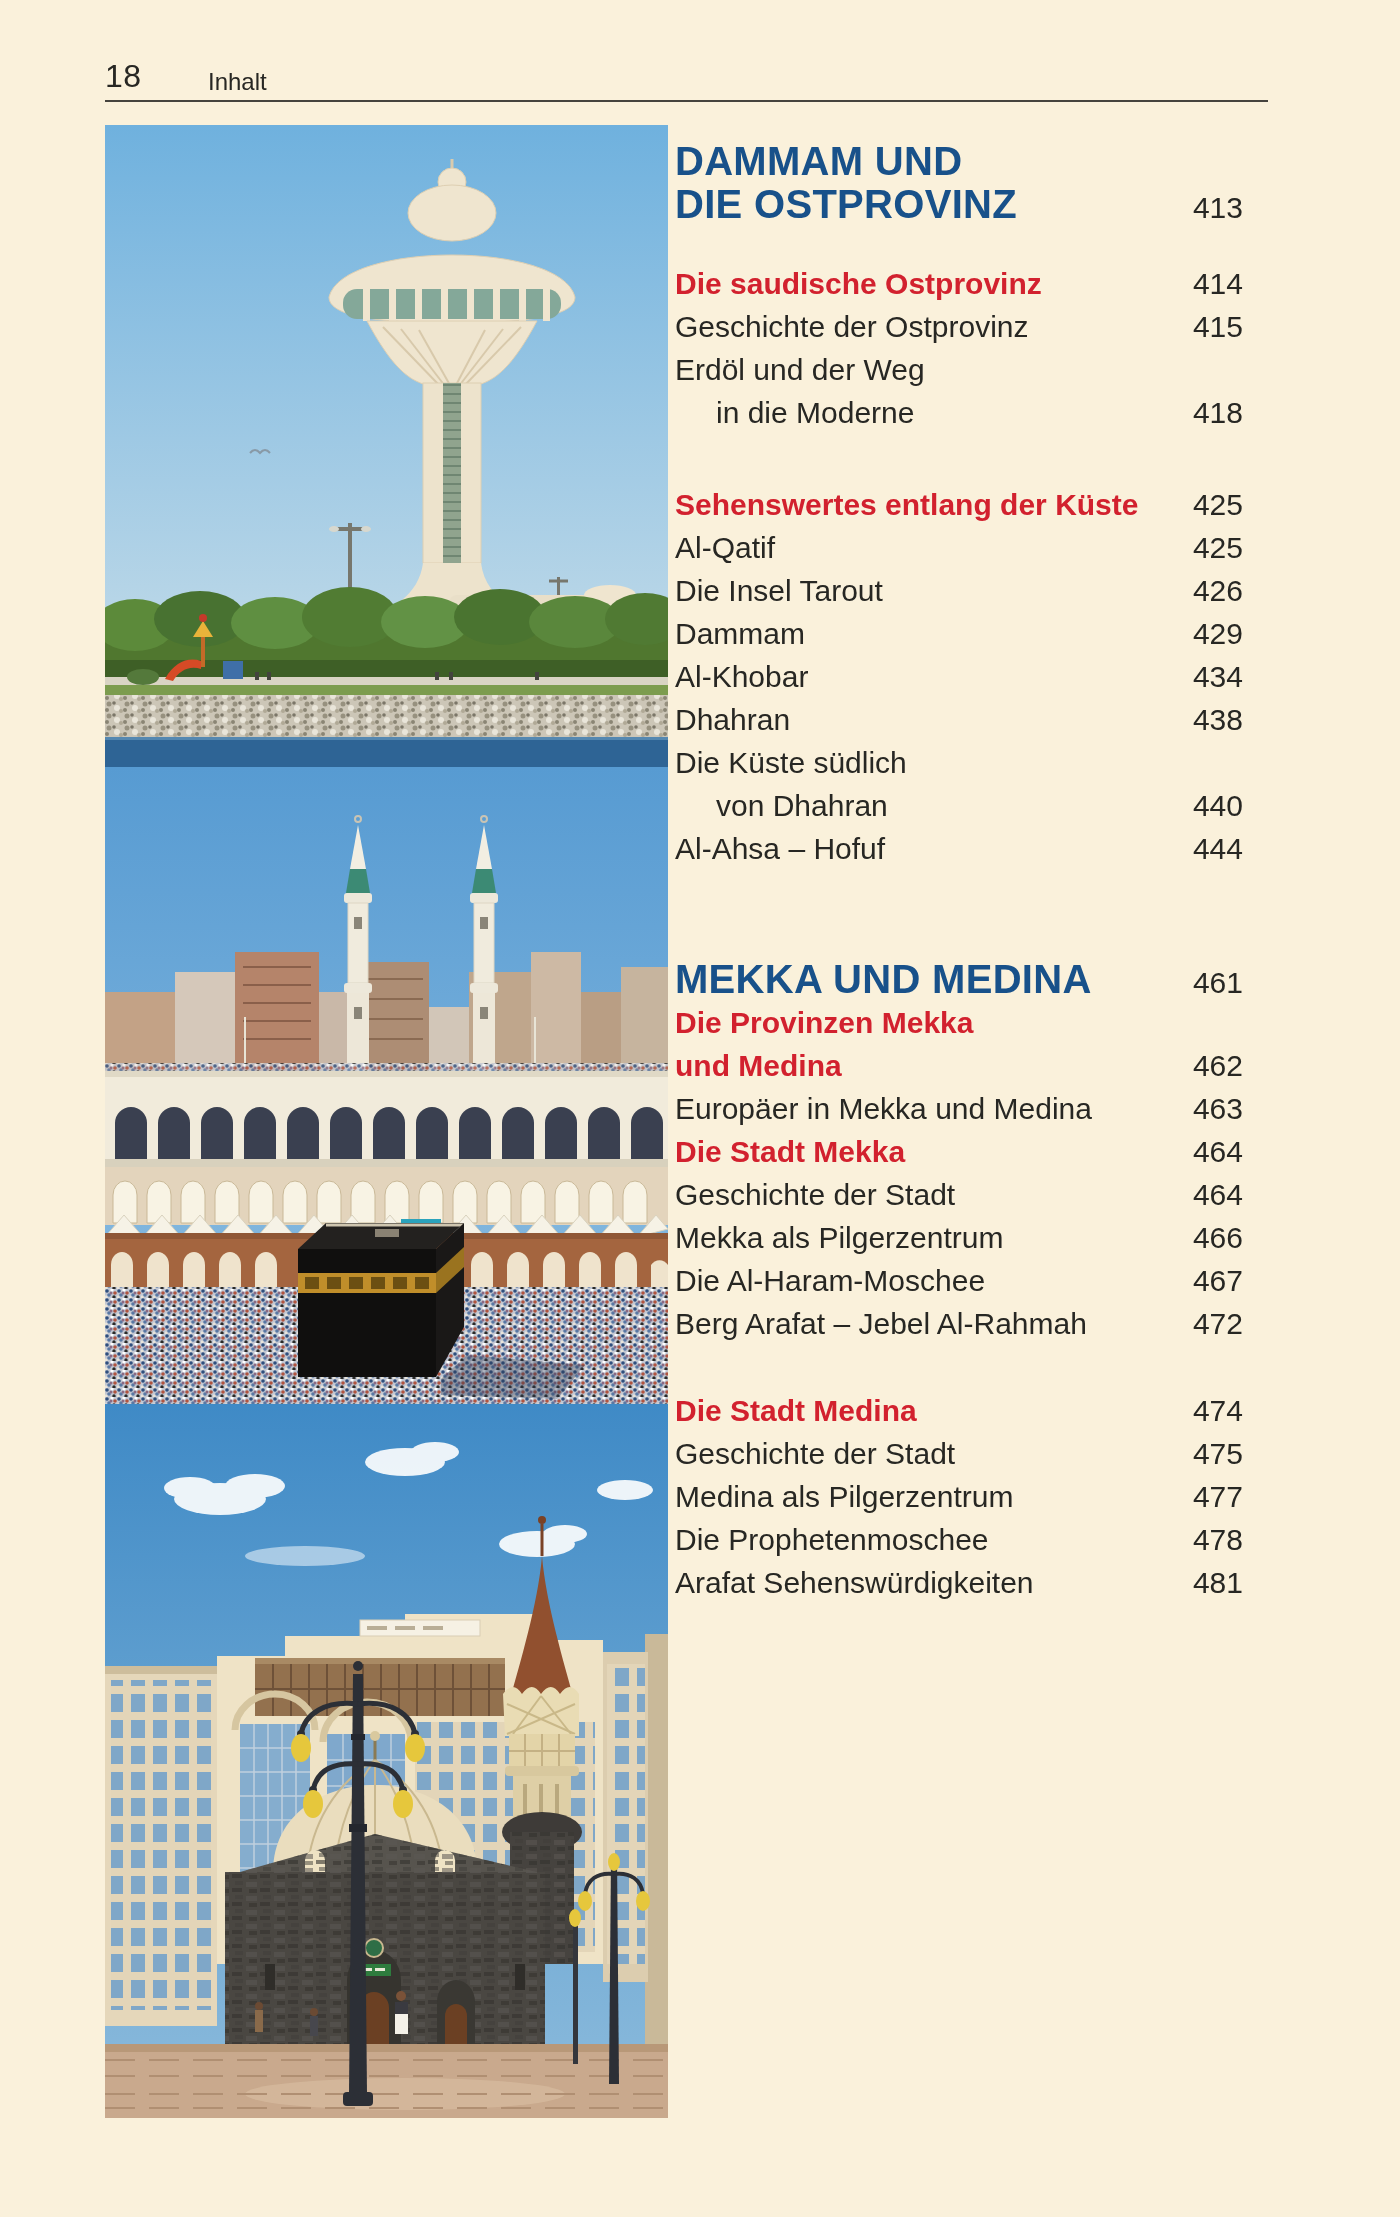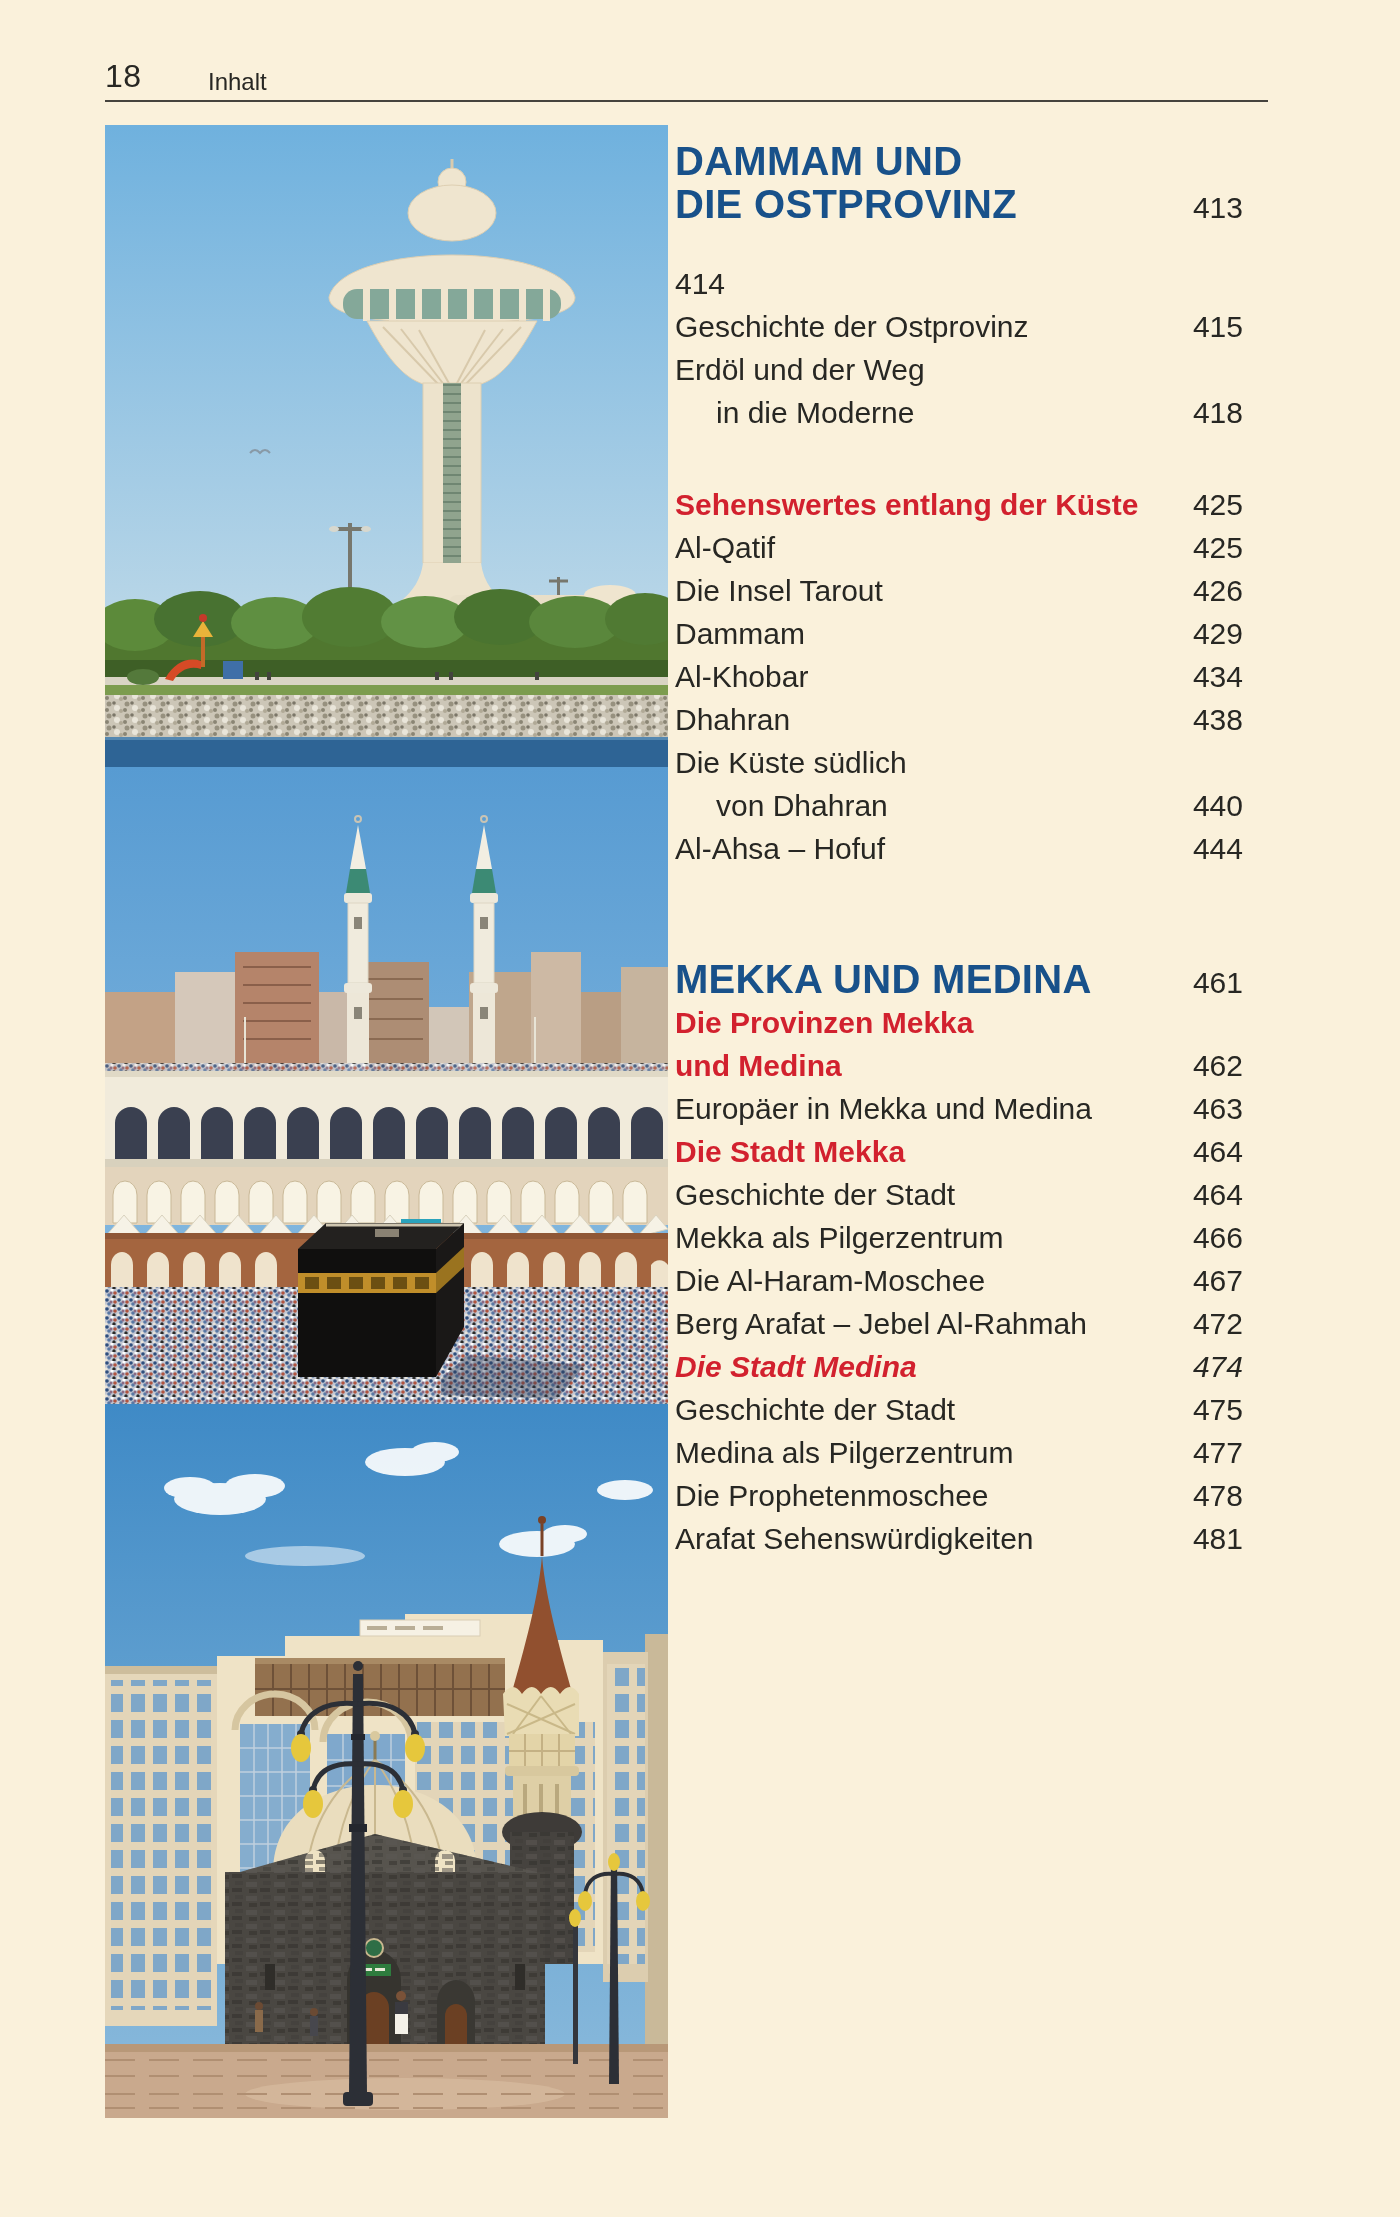--- a/index.html
+++ b/index.html
@@ -535,20 +535,21 @@
 
 <div class="toc">
     <div class="toc-row chapter first">
       <span class="label">DAMMAM UND</span>
     </div>
     <div class="toc-row chapter">
       <span class="label">DIE OSTPROVINZ</span>
       <span class="page">413</span>
     </div>
     <div class="toc-row subhead" style="margin-top: 36px;">
+      <span class="label">Die saudische Ostprovinz</span>
       <span class="page">414</span>
     </div>
     <div class="toc-row">
       <span class="label">Geschichte der Ostprovinz</span>
       <span class="page">415</span>
     </div>
     <div class="toc-row">
       <span class="label">Erdöl und der Weg</span>
     </div>
     <div class="toc-row indent">
@@ -618,21 +619,21 @@
       <span class="page">466</span>
     </div>
     <div class="toc-row">
       <span class="label">Die Al-Haram-Moschee</span>
       <span class="page">467</span>
     </div>
     <div class="toc-row">
       <span class="label">Berg Arafat – Jebel Al-Rahmah</span>
       <span class="page">472</span>
     </div>
-    <div class="toc-row subhead" style=" font-style: italic;">
+    <div class="toc-row subhead" style="margin-top: 44px;">
       <span class="label">Die Stadt Medina</span>
       <span class="page">474</span>
     </div>
     <div class="toc-row">
       <span class="label">Geschichte der Stadt</span>
       <span class="page">475</span>
     </div>
     <div class="toc-row">
       <span class="label">Medina als Pilgerzentrum</span>
       <span class="page">477</span>

